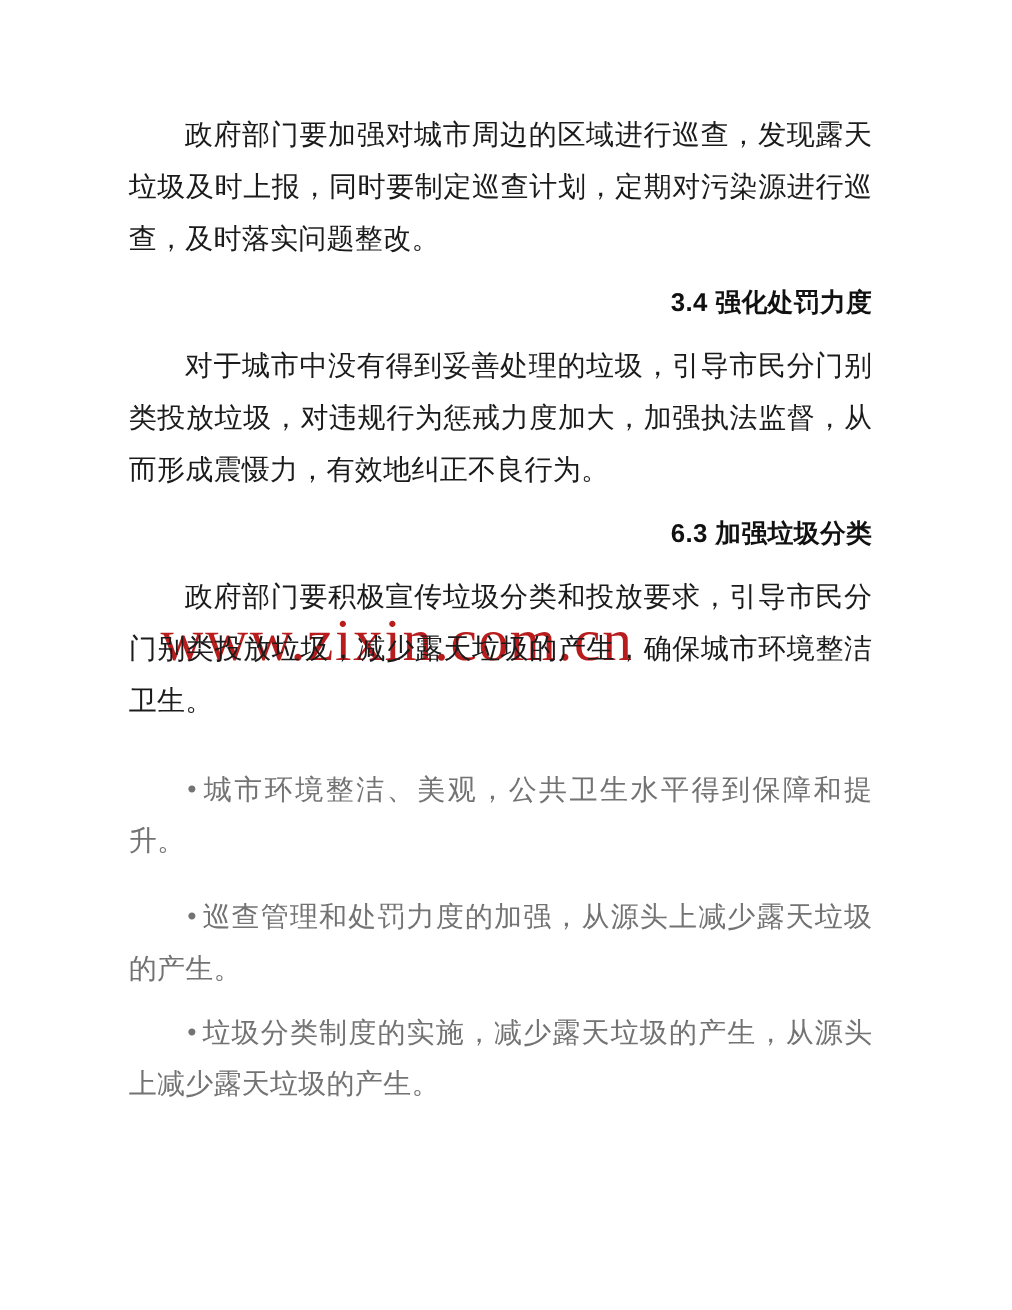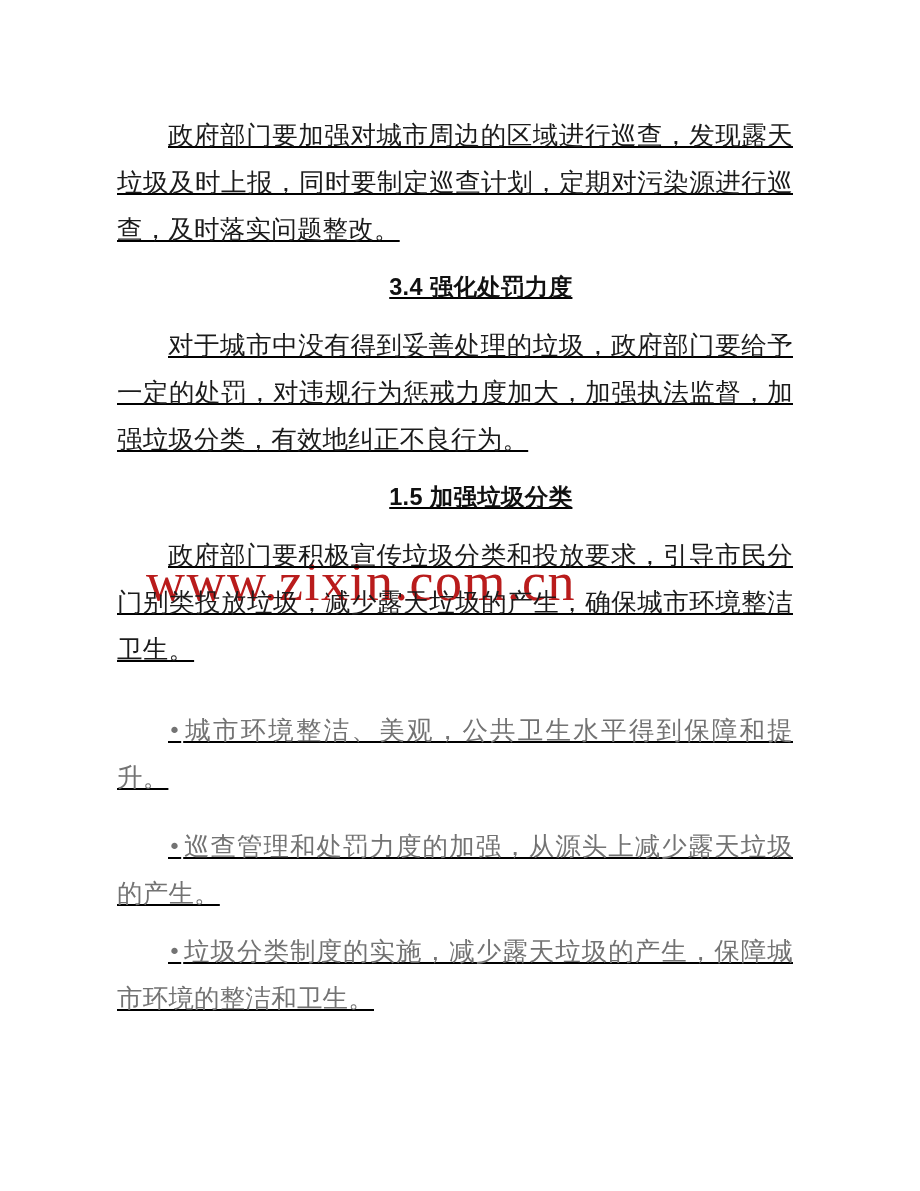--- a/index.html
+++ b/index.html
@@ -32,24 +32,23 @@
     white-space: nowrap;
     user-select: none;
     pointer-events: none;
     z-index: 0;
   }
 
   
   .doc-body {
     position: absolute;
     left: 117px;
-    top: 112px;
+    top: 100px;
     width: 676px;
     z-index: 2;
-    text-decoration: underline;
   }
 
   .para {
     margin: 0;
     font-size: 25.5px;
     line-height: 47px;
     color: #1b1b1b;
     text-align: justify;
     text-justify: inter-ideograph;
     text-indent: 2em;
@@ -58,21 +57,21 @@
   }
 
   .heading {
     margin: 0;
     font-size: 23.5px;
     line-height: 47px;
     color: #111111;
     font-weight: 700;
     text-indent: 2.2em;
     letter-spacing: 0.3px;
-    text-align: center;
+    text-align: right;
   }
 
   .bullet {
     margin: 0;
     font-size: 25.5px;
     line-height: 47px;
     color: #737373;
     text-align: justify;
     text-justify: inter-ideograph;
     text-indent: 2em;
@@ -98,25 +97,25 @@
   <div class="doc-body">
 
     <p class="para">政府部门要加强对城市周边的区域进行巡查，发现露天垃圾及时上报，同时要制定巡查计划，定期对污染源进行巡查，及时落实问题整改。</p>
 
     <div class="spacer-sm"></div>
 
     <h3 class="heading">3.4 强化处罚力度</h3>
 
     <div class="spacer-sm"></div>
 
-    <p class="para">对于城市中没有得到妥善处理的垃圾，政府部门要给予一定的处罚，对违规行为惩戒力度加大，加强执法监督，加强垃圾分类，有效地纠正不良行为。</p>
+    <p class="para">对于城市中没有得到妥善处理的垃圾，引导市民分门别类投放垃圾，对违规行为惩戒力度加大，加强执法监督，从而形成震慑力，有效地纠正不良行为。</p>
 
     <div class="spacer-sm"></div>
 
-    <h3 class="heading">1.5 加强垃圾分类</h3>
+    <h3 class="heading">6.3 加强垃圾分类</h3>
 
     <div class="spacer-sm"></div>
 
     <p class="para">政府部门要积极宣传垃圾分类和投放要求，引导市民分门别类投放垃圾，减少露天垃圾的产生，确保城市环境整洁卫生。</p>
 
     <div class="spacer-md"></div>
 
 
     <div class="spacer-sm"></div>
 
@@ -127,16 +126,16 @@
 
     <div class="spacer-sm"></div>
 
 
     <div class="spacer-sm"></div>
 
     <p class="bullet"><span class="dot">•</span><span>巡查管理和处罚力度的加强，从源头上减少露天垃圾的产生。</span></p>
 
     <div class="spacer-sm"></div>
 
-    <p class="bullet"><span class="dot">•</span><span>垃圾分类制度的实施，减少露天垃圾的产生，保障城市环境的整洁和卫生。</span></p>
+    <p class="bullet"><span class="dot">•</span><span>垃圾分类制度的实施，减少露天垃圾的产生，从源头上减少露天垃圾的产生。</span></p>
 
   </div>
 </div>
 
 </body></html>

